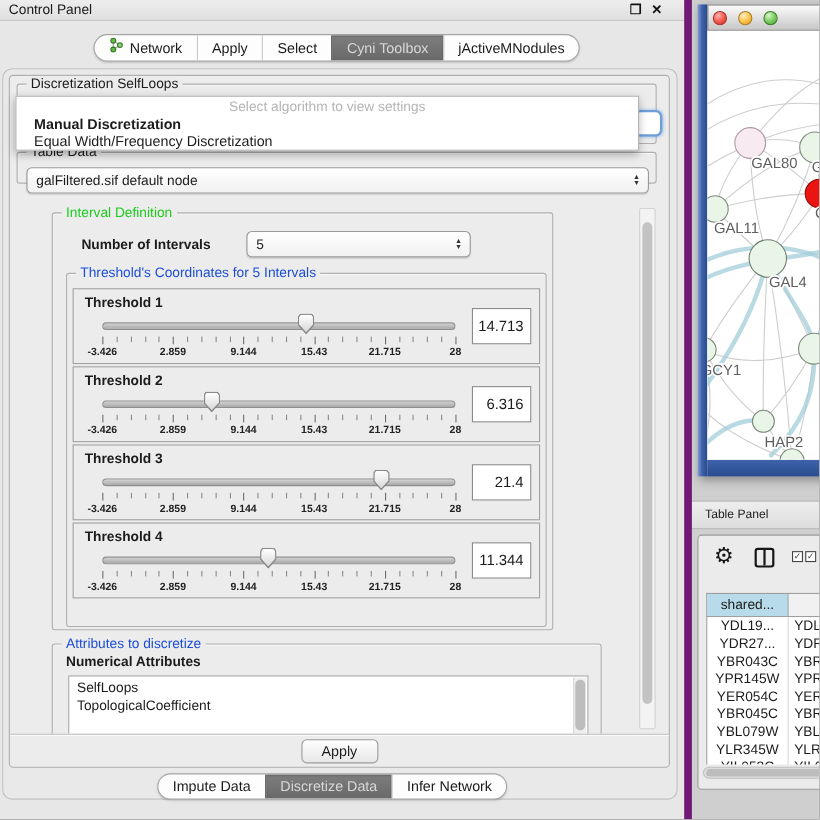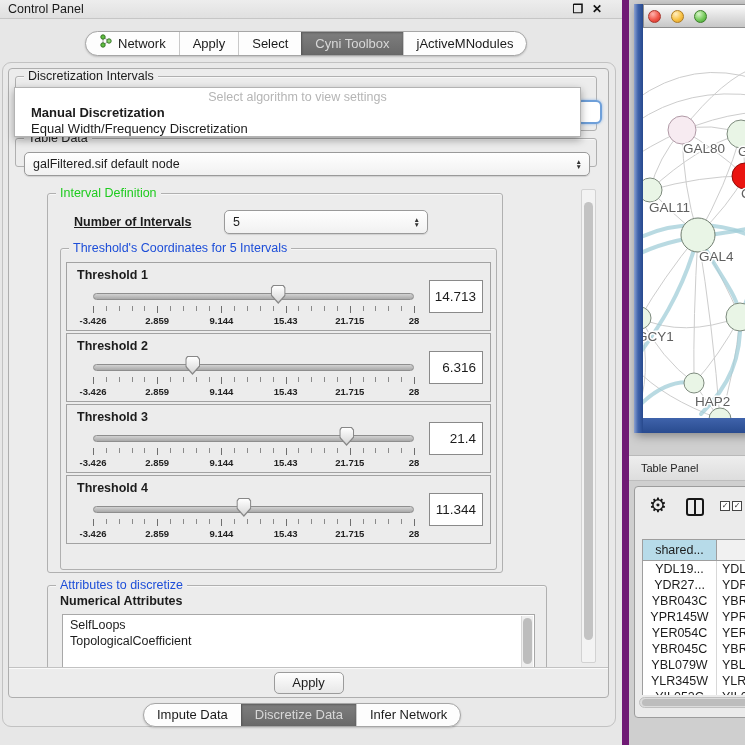--- a/index.html
+++ b/index.html
@@ -52,21 +52,21 @@
   #tabledata-group { left:6px; top:69px; width:582px; height:29px; }
   #tabledata-combo { left:8px; top:13px; width:566px; }
 
   #viewport { position:absolute; left:2px; top:118px; width:596px; height:480px; overflow:hidden; }
   .vscrollbar { position:absolute; right:11px; top:2px; width:15px; height:474px;
                 background:#f3f3f3; border:1px solid #d2d2d2; border-radius:2px; }
   .vscrollbar .vthumb { position:absolute; left:2px; top:12px; width:9px; height:438px;
                         background:#c3c3c3; border-radius:6px; }
 
   #interval-group { left:36px; top:6px; width:456px; height:380px; }
-  #noi-label { position:absolute; left:26px; top:21px; font-weight:bold; font-size:12.5px;text-decoration:underline; }
+  #noi-label { position:absolute; left:26px; top:21px; font-weight:bold; font-size:12.5px; }
   #noi-combo { left:176px; top:16px; width:204px; }
   #th-subgroup { left:12px; top:54px; width:437px; height:322px; }
   #threshold-panels { position:absolute; left:5px; top:13px; right:5px; }
 
   .threshold-panel { position:relative; height:69px; margin-bottom:2px;
                      border:1px solid #a2a2a2; background:#ececec; }
   .th-label { position:absolute; left:10px; top:5px; font-weight:bold; font-size:12.5px; }
   .slider-zone { position:absolute; left:26px; right:76px; top:22px; height:44px; }
   .slider-track { position:absolute; left:0; right:0; top:8px; height:7px; border-radius:4px;
                   background:linear-gradient(#d2d2d2,#a9a9a9); border:1px solid #8e8e8e; }
@@ -188,21 +188,21 @@
       </div>
     <div class="tab">
         <span>jActiveMNodules</span>
       </div>
   </div>
 
   <div id="dock"></div>
 
   <div id="mainpanel">
     <div class="groupbox" id="disc-group">
-      <span class="grouplabel">Discretization Intervals</span>
+      <span class="grouplabel">Discretization SelfLoops</span>
     </div>
     <div id="combo-fragment"></div>
 
     <div class="groupbox" id="tabledata-group">
       <span class="grouplabel">Table Data</span>
       <div class="combo" id="tabledata-combo">
         <span>galFiltered.sif default node</span>
         <span class="spinner">
             <span>▲</span>
             <span>▼</span>

